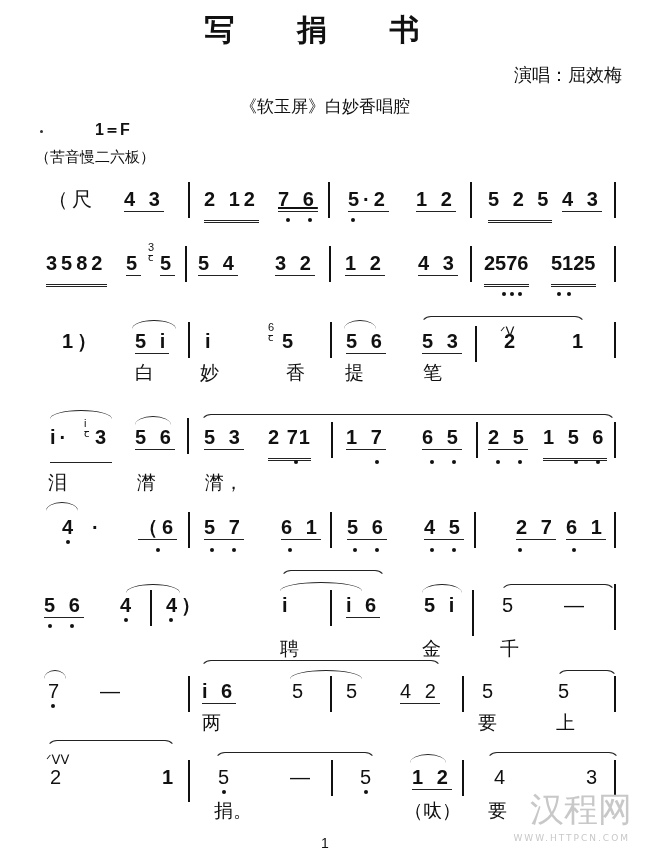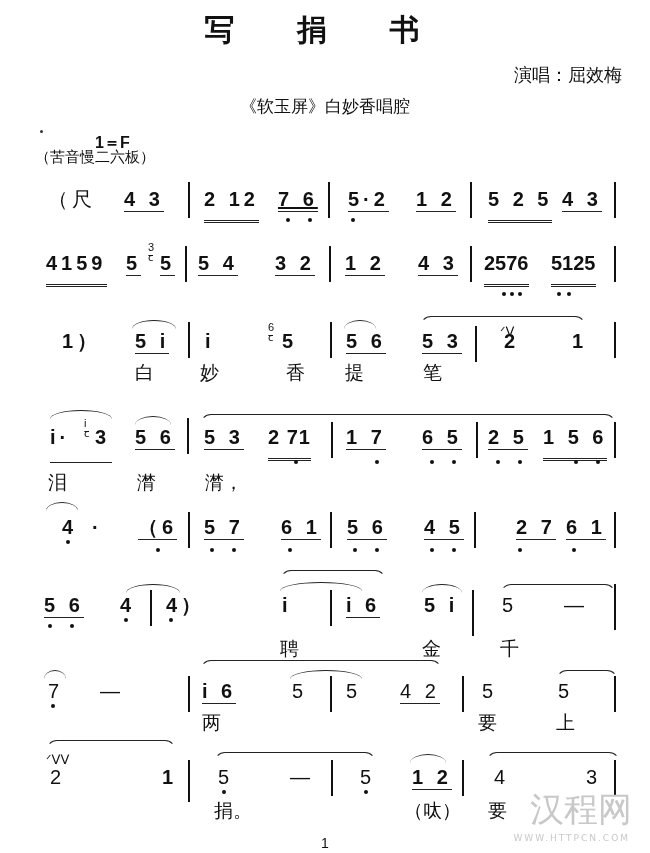--- a/index.html
+++ b/index.html
@@ -2,21 +2,21 @@
 <html><head>
 <meta charset="utf-8">
 <style>
   html, body { margin:0; padding:0; background:#ffffff; }
   body { width:650px; height:853px; position:relative; overflow:hidden;
          font-family:"DejaVu Serif", serif; color:#111; }
   .abs { position:absolute; }
   .title { top:10px; left:0; width:650px; text-align:center; font-size:30px; letter-spacing:26px; font-weight:bold; font-family:"DejaVu Serif", serif; }
   .singer { top:63px; right:28px; font-size:18px; }
   .subtitle { top:95px; left:0; width:650px; text-align:center; font-size:17px; }
-  .key { top:120px; left:95px; font-size:16px; font-weight:bold; font-family:"Liberation Sans", sans-serif;margin-top:13px; }
+  .key { top:120px; left:95px; font-size:16px; font-weight:bold; font-family:"Liberation Sans", sans-serif; }
   .tempo { top:148px; left:35px; font-size:15px; }
   .dot-mark { top:130px; left:40px; width:3px; height:3px; background:#333; border-radius:50%; }
 
   .row { position:absolute; left:0; width:650px; height:60px; }
   .note { position:absolute; font-family:"Liberation Sans", sans-serif; font-weight:bold; font-size:20px; line-height:22px; white-space:pre; letter-spacing:4px; }
   .under { border-bottom:1px solid #222; padding-bottom:1px; }
   .under2 { border-bottom:3px double #222; padding-bottom:10px; }
   .bar { position:absolute; width:2px; background:#111; height:36px; }
   .lowdot { position:absolute; width:4px; height:4px; background:#111; border-radius:50%; }
   .lyric { position:absolute; font-size:19px; font-family:"DejaVu Serif", serif; }
@@ -50,21 +50,21 @@
   <span class="note under" style="left:348px;">5·2</span>
   <div class="lowdot" style="left:351px;top:30px;"></div>
   <span class="note under" style="left:416px;">1 2</span>
   <div class="bar" style="left:470px;top:-6px;"></div>
   <span class="note under2" style="left:488px;">5 2 5</span>
   <span class="note under" style="left:562px;">4 3</span>
   <div class="bar" style="left:614px;top:-6px;"></div>
 </div>
 
 <div class="row" style="top:252px;">
-  <span class="note under2" style="left:46px;">4159</span>
+  <span class="note under2" style="left:46px;">3582</span>
   <span class="note under" style="left:126px;">5</span>
   <span class="grace" style="left:148px;top:-10px;">3</span>
   <span class="grace" style="left:148px;top:0px;">ꞇ</span>
   <span class="note under" style="left:160px;">5</span>
   <div class="bar" style="left:185px;top:-6px;"></div>
   <span class="note under" style="left:198px;">5 4</span>
   <span class="note under" style="left:275px;">3 2</span>
   <div class="bar" style="left:329px;top:-6px;"></div>
   <span class="note under" style="left:345px;">1 2</span>
   <span class="note under" style="left:418px;">4 3</span>

